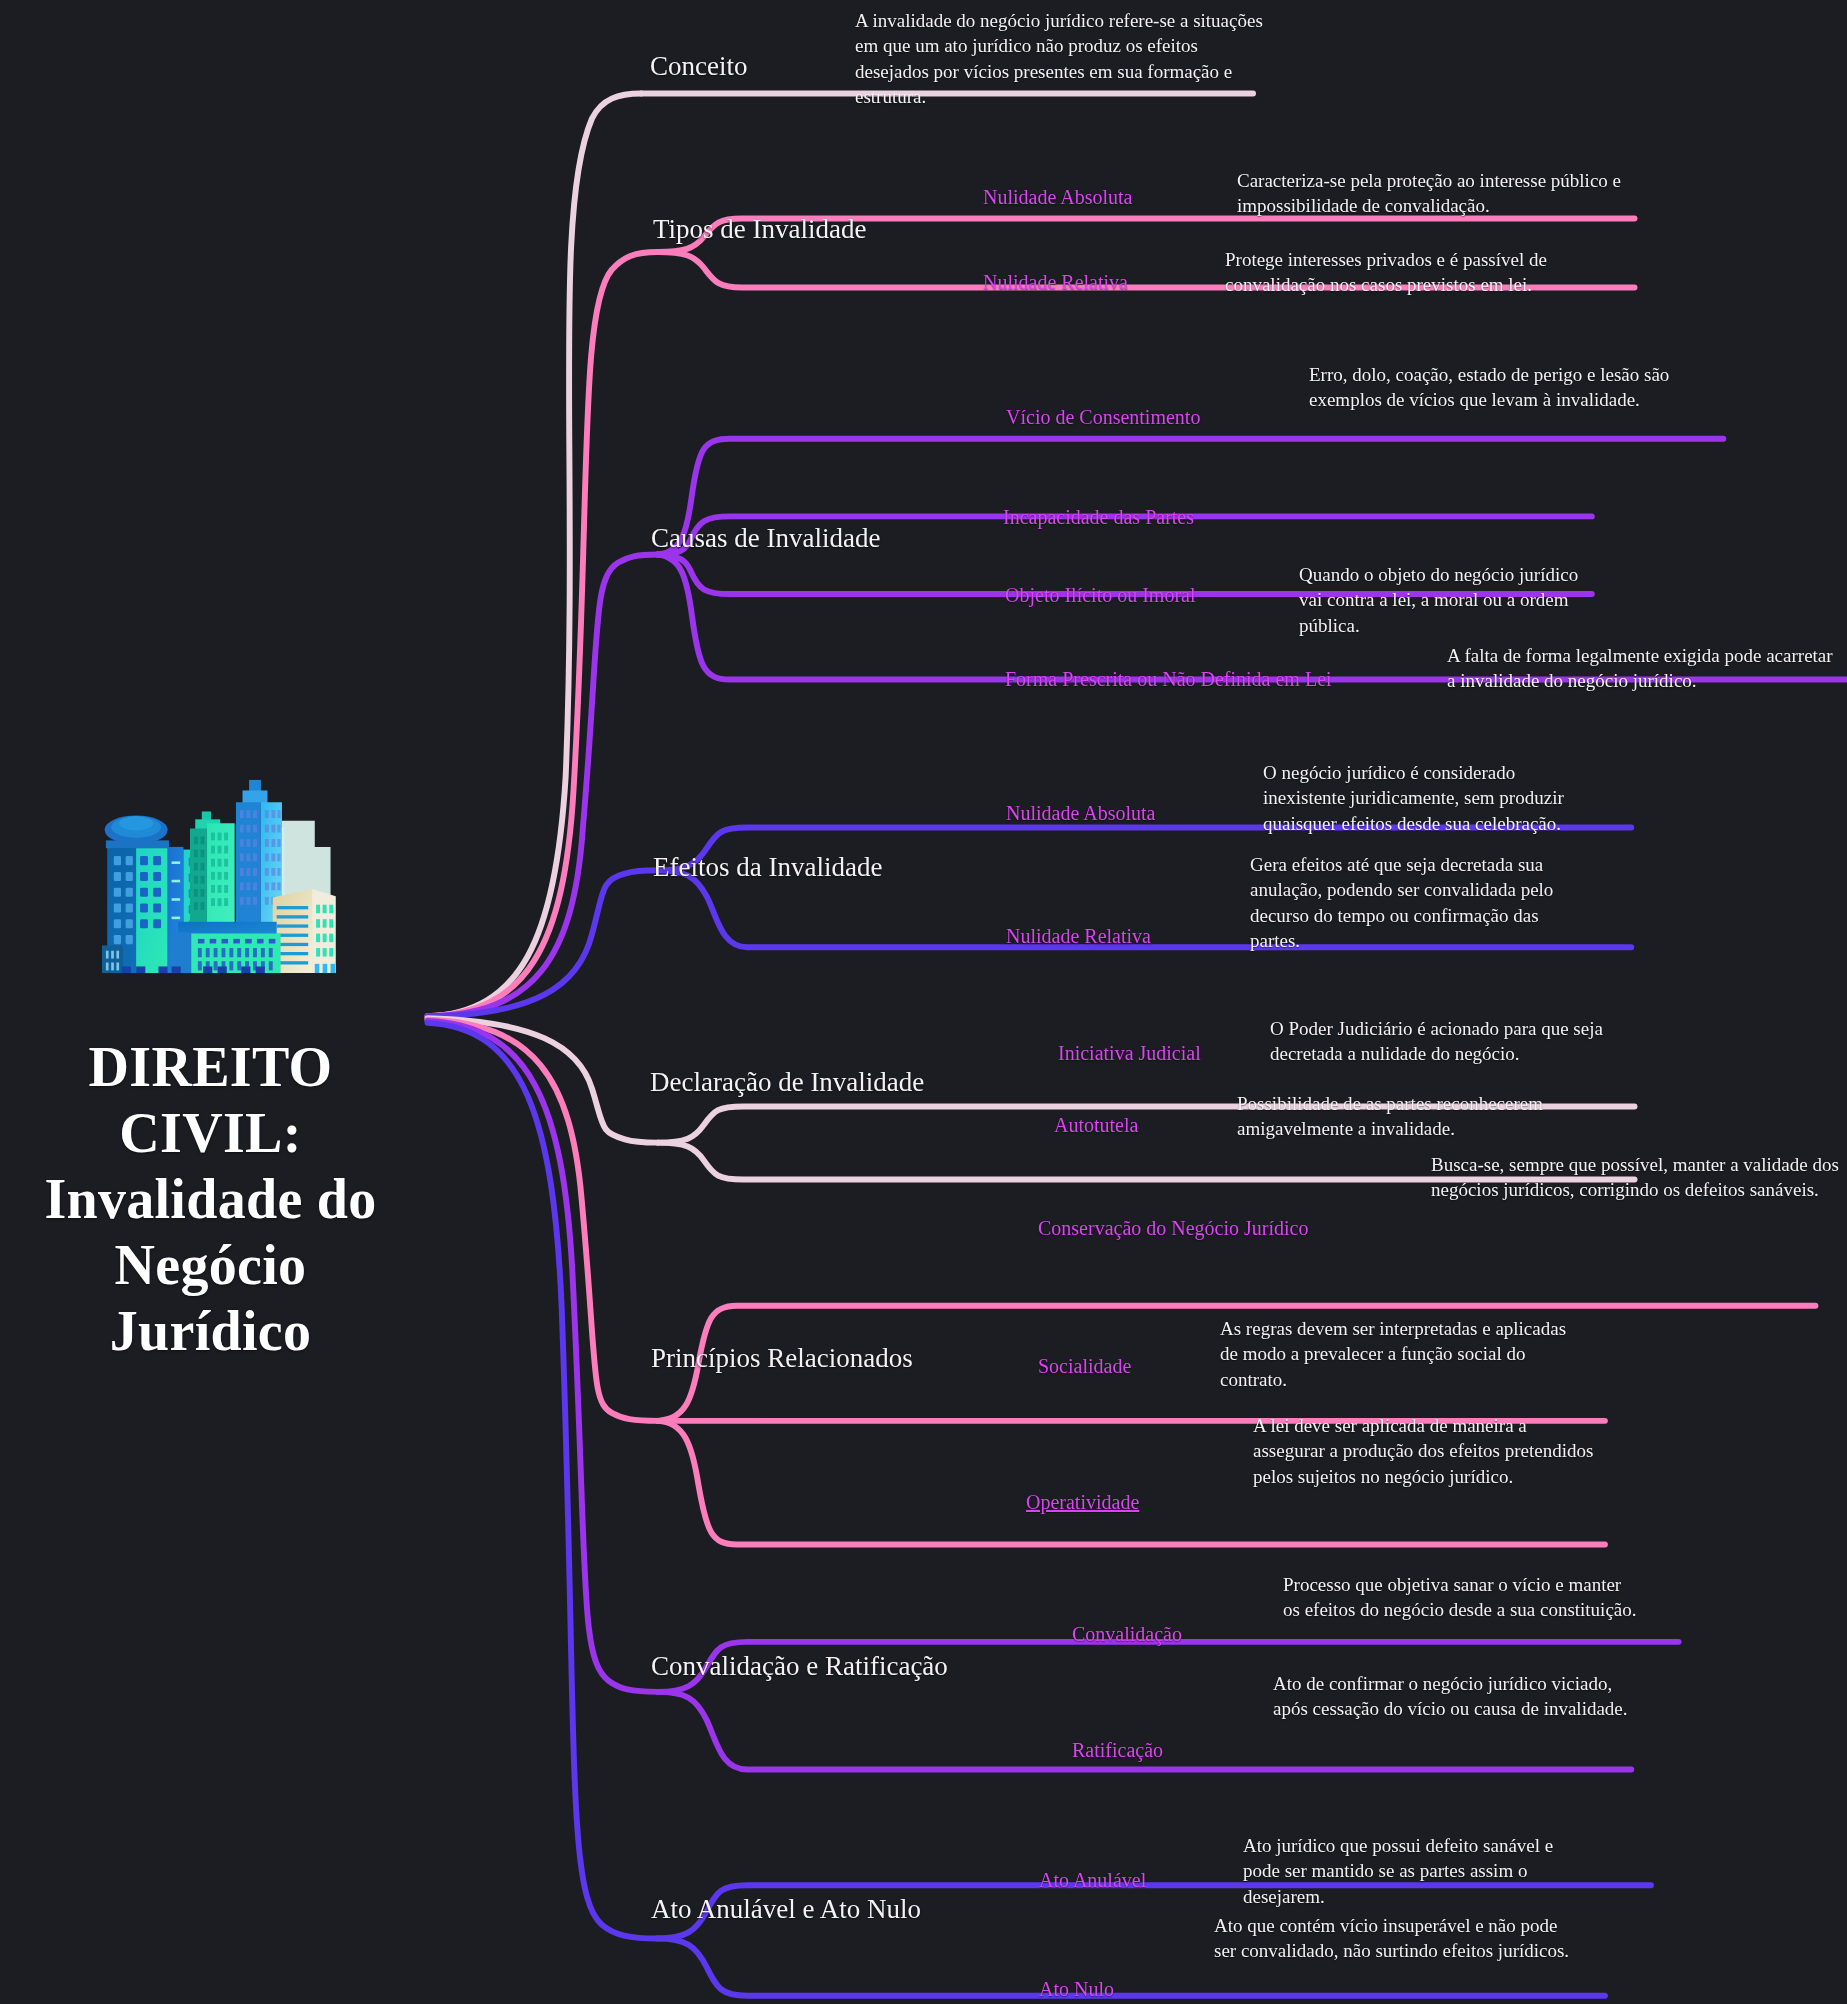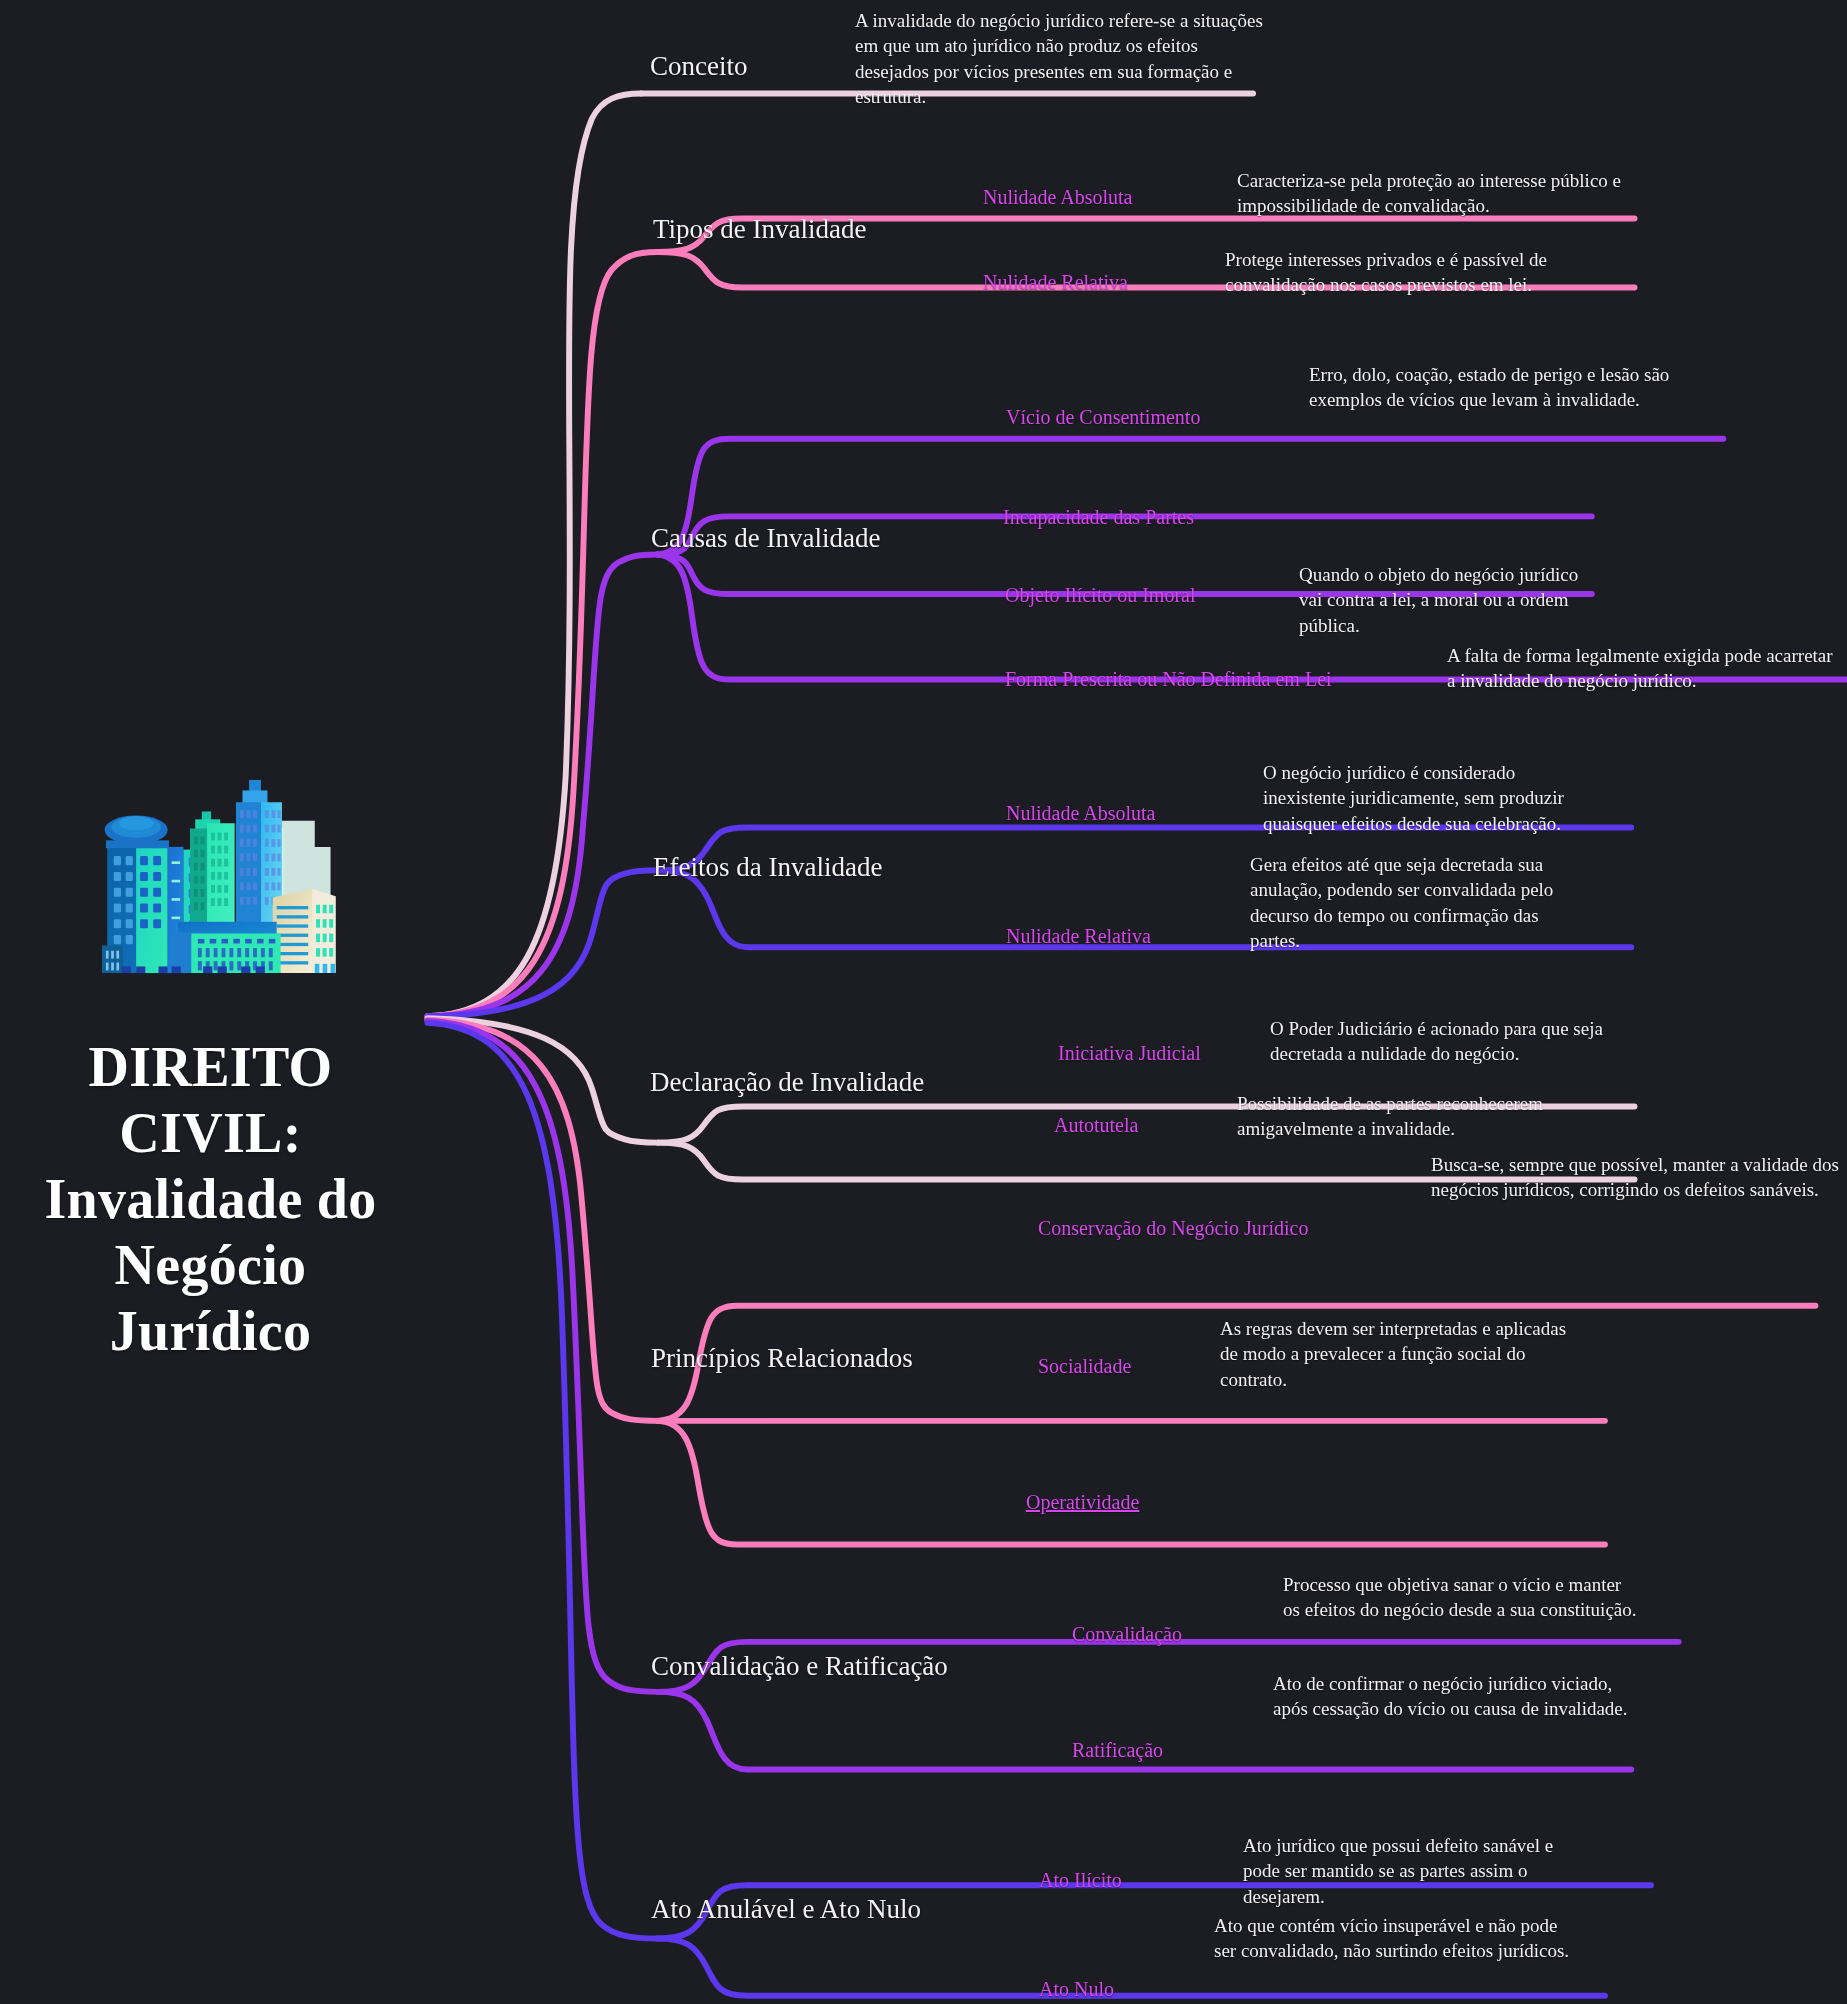--- a/index.html
+++ b/index.html
@@ -452,27 +452,28 @@
   <div class="leaf-text" style="left:1270px; top:1016px; width:401px;">O Poder Judiciário é acionado para que seja decretada a nulidade do negócio.</div>
   <div class="sub-label" style="left:1054px; top:1113px;">Autotutela</div>
   <div class="leaf-text" style="left:1237px; top:1091px; width:408px;">Possibilidade de as partes reconhecerem amigavelmente a invalidade.</div>
 
   <div class="branch-label" style="left:651px; top:1343px;">Princípios Relacionados</div>
   <div class="sub-label" style="left:1038px; top:1216px;">Conservação do Negócio Jurídico</div>
   <div class="leaf-text" style="left:1431px; top:1152px; width:411px;">Busca-se, sempre que possível, manter a validade dos negócios jurídicos, corrigindo os defeitos sanáveis.</div>
   <div class="sub-label" style="left:1038px; top:1354px;">Socialidade</div>
   <div class="leaf-text" style="left:1220px; top:1316px; width:349px;">As regras devem ser interpretadas e aplicadas de modo a prevalecer a função social do contrato.</div>
   <div class="sub-label" style="left:1026px; top:1490px;text-decoration:underline;">Operatividade</div>
+  <div class="leaf-text" style="left:1253px; top:1413px; width:349px;">A lei deve ser aplicada de maneira a assegurar a produção dos efeitos pretendidos pelos sujeitos no negócio jurídico.</div>
 
   <div class="branch-label" style="left:651px; top:1651px;">Convalidação e Ratificação</div>
   <div class="sub-label" style="left:1072px; top:1622px;">Convalidação</div>
   <div class="leaf-text" style="left:1283px; top:1572px; width:355px;">Processo que objetiva sanar o vício e manter os efeitos do negócio desde a sua constituição.</div>
   <div class="sub-label" style="left:1072px; top:1738px;">Ratificação</div>
   <div class="leaf-text" style="left:1273px; top:1671px; width:358px;">Ato de confirmar o negócio jurídico viciado, após cessação do vício ou causa de invalidade.</div>
 
   <div class="branch-label" style="left:651px; top:1894px;">Ato Anulável e Ato Nulo</div>
-  <div class="sub-label" style="left:1039px; top:1868px;">Ato Ilícito</div>
+  <div class="sub-label" style="left:1039px; top:1868px;">Ato Anulável</div>
   <div class="leaf-text" style="left:1243px; top:1821px; width:349px;margin-top:12px;">Ato jurídico que possui defeito sanável e pode ser mantido se as partes assim o desejarem.</div>
   <div class="sub-label" style="left:1039px; top:1977px;">Ato Nulo</div>
   <div class="leaf-text" style="left:1214px; top:1913px; width:358px;">Ato que contém vício insuperável e não pode ser convalidado, não surtindo efeitos jurídicos.</div>
 
 </div>
 
 
 </body></html>

